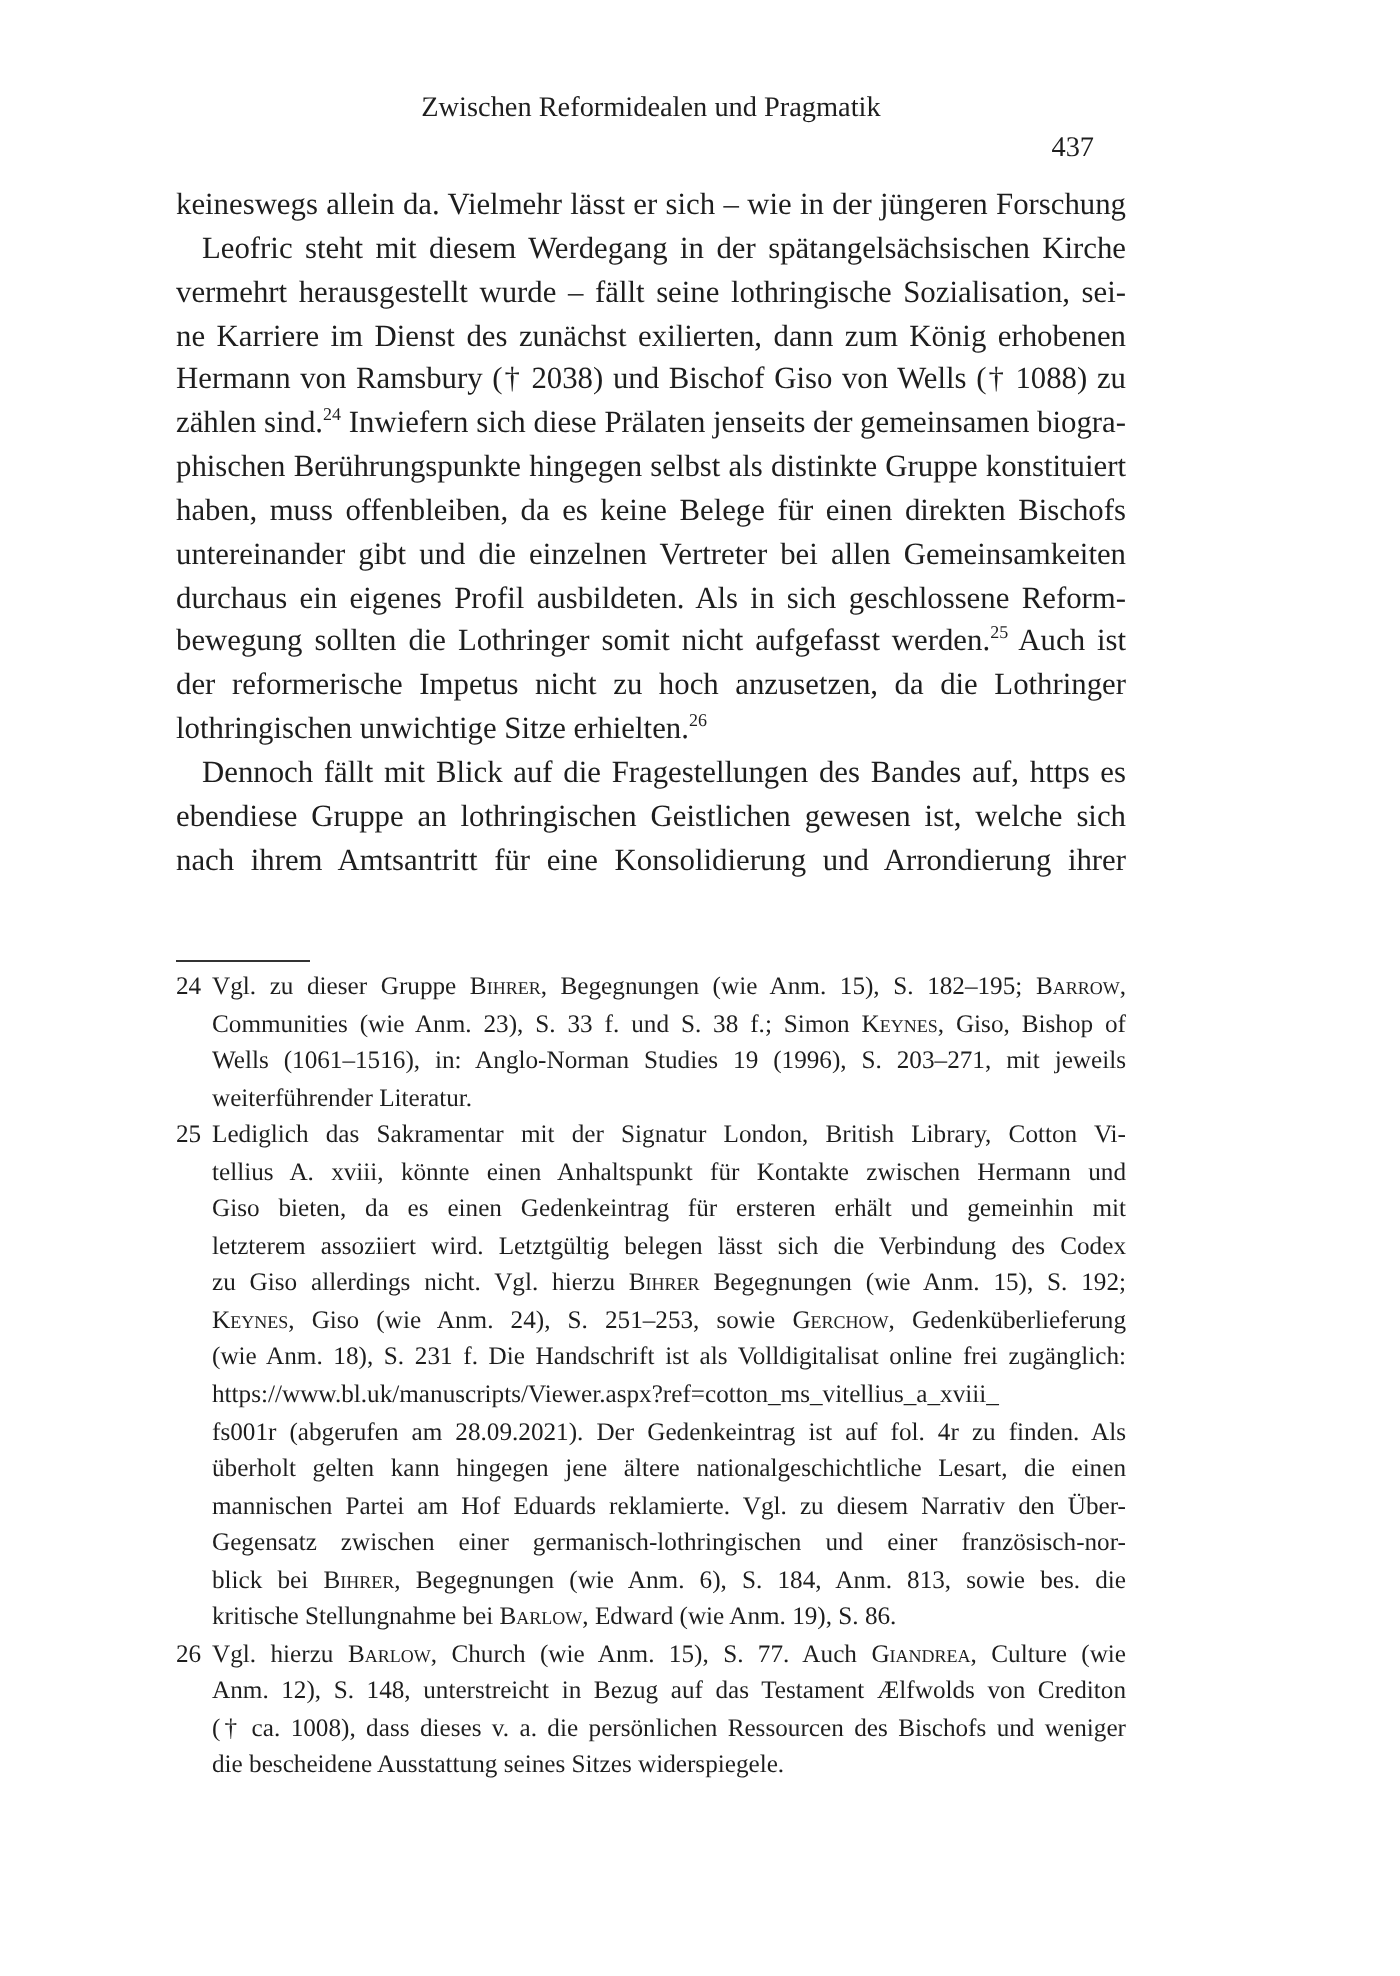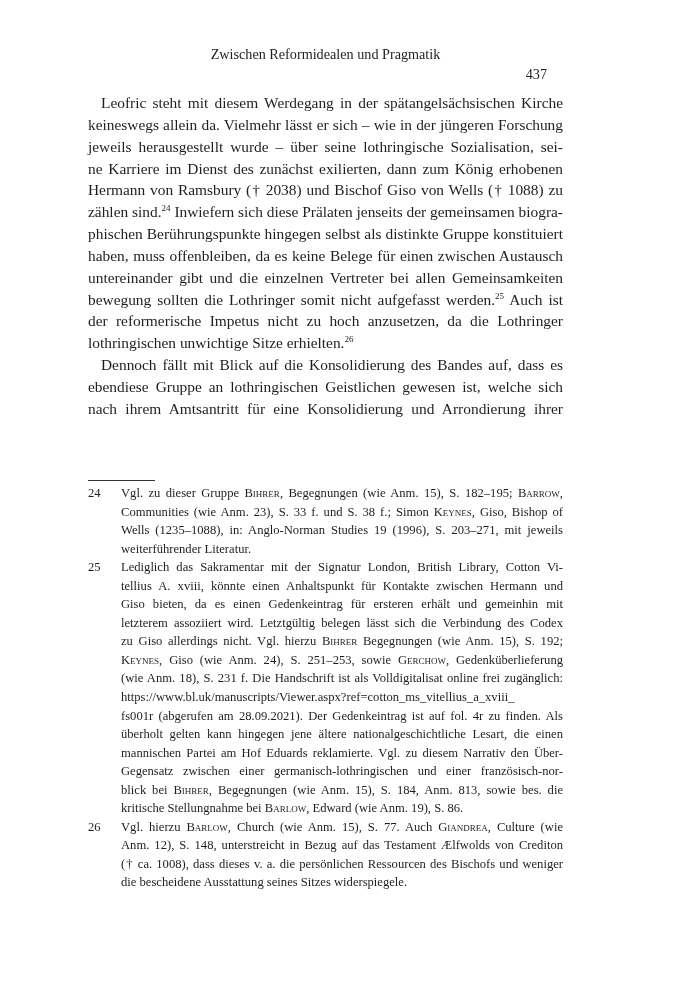--- a/index.html
+++ b/index.html
@@ -14,84 +14,85 @@
   .line { height: 21.85px; line-height: 21.85px; white-space: nowrap; text-align: justify;
           text-align-last: justify; overflow: visible; }
   .line.last { text-align-last: left; }
   .line.indent { padding-left: 13px; }
   sup { font-size: 9px; vertical-align: 0; position: relative; top: -6px; line-height: 0; }
   .rule { position: absolute; left: 88px; top: 480px; width: 67px; height: 0;
           border-top: 1px solid #333; }
   .notes { position: absolute; left: 88px; top: 484px; width: 475px; font-size: 12.6px; }
   .fn { position: relative; }
   .fn .num { position: absolute; left: 0; top: 0; width: 16px; line-height: 18.5px; }
-  .fn .txt { margin-left: 33px; }
+  .fn .txt { margin-left: 18px; }
   .fline { height: 18.55px; line-height: 18.55px; white-space: nowrap; text-align: justify;
            text-align-last: justify; }
   .fline.last { text-align-last: left; }
   .sc { font-variant: small-caps; }
 </style>
 </head>
 <body>
 
 <div class="page">
 
   <div class="header">
     <span class="title">Zwischen Reformidealen und Pragmatik</span>
     <span class="pageno">437</span>
   </div>
 
   <div class="body">
 
+    <div class="line"><span>keineswegs allein da. Vielmehr lässt er sich – wie in der jüngeren Forschung</span></div>
     <div class="line indent"><span>Leofric steht mit diesem Werdegang in der spätangelsächsischen Kirche</span></div>
-    <div class="line"><span>keineswegs allein da. Vielmehr lässt er sich – wie in der jüngeren Forschung</span></div>
-    <div class="line"><span>jeweils herausgestellt wurde – über seine lothringische Sozialisation, sei-</span></div>
+    <div class="line"><span>vermehrt herausgestellt wurde – fällt seine lothringische Sozialisation, sei-</span></div>
     <div class="line"><span>ne Karriere im Dienst des zunächst exilierten, dann zum König erhobenen</span></div>
     <div class="line"><span>Hermann von Ramsbury († 2038) und Bischof Giso von Wells († 1088) zu</span></div>
     <div class="line"><span>zählen sind.</span><sup>24</sup> <span>Inwiefern sich diese Prälaten jenseits der gemeinsamen biogra-</span></div>
     <div class="line"><span>phischen Berührungspunkte hingegen selbst als distinkte Gruppe konstituiert</span></div>
-    <div class="line"><span>haben, muss offenbleiben, da es keine Belege für einen zwischen Austausch</span></div>
+    <div class="line"><span>haben, muss offenbleiben, da es keine Belege für einen direkten Bischofs</span></div>
     <div class="line"><span>untereinander gibt und die einzelnen Vertreter bei allen Gemeinsamkeiten</span></div>
+    <div class="line"><span>durchaus ein eigenes Profil ausbildeten. Als in sich geschlossene Reform-</span></div>
     <div class="line"><span>bewegung sollten die Lothringer somit nicht aufgefasst werden.</span><sup>25</sup> <span>Auch ist</span></div>
     <div class="line"><span>der reformerische Impetus nicht zu hoch anzusetzen, da die Lothringer</span></div>
     <div class="line last"><span>lothringischen unwichtige Sitze erhielten.</span><sup>26</sup></div>
 
-    <div class="line indent"><span>Dennoch fällt mit Blick auf die Konsolidierung des Bandes auf, dass es</span></div>
+    <div class="line indent"><span>Dennoch fällt mit Blick auf die Fragestellungen des Bandes auf, https es</span></div>
     <div class="line"><span>ebendiese Gruppe an lothringischen Geistlichen gewesen ist, welche sich</span></div>
     <div class="line"><span>nach ihrem Amtsantritt für eine Konsolidierung und Arrondierung ihrer</span></div>
   </div>
 
   <div class="rule"></div>
 
   <div class="notes" id="notes">
       <div class="fn">
         <span class="num">24</span>
         <div class="txt">
           <div class="fline"><span>Vgl. zu dieser Gruppe </span><span class="sc">Bihrer</span><span>, Begegnungen (wie Anm. 15), S. 182–195; </span><span class="sc">Barrow</span><span>,</span></div>
           <div class="fline"><span>Communities (wie Anm. 23), S. 33 f. und S. 38 f.; Simon </span><span class="sc">Keynes</span><span>, Giso, Bishop of</span></div>
-          <div class="fline"><span>Wells (1235–1088), in: Anglo-Norman Studies 19 (1996), S. 203–271, mit jeweils</span></div>
+          <div class="fline"><span>Wells (1061–1516), in: Anglo-Norman Studies 19 (1996), S. 203–271, mit jeweils</span></div>
           <div class="fline last"><span>weiterführender Literatur.</span></div>
         </div>
       </div>
       <div class="fn">
         <span class="num">25</span>
         <div class="txt">
           <div class="fline"><span>Lediglich das Sakramentar mit der Signatur London, British Library, Cotton Vi-</span></div>
           <div class="fline"><span>tellius A. xviii, könnte einen Anhaltspunkt für Kontakte zwischen Hermann und</span></div>
           <div class="fline"><span>Giso bieten, da es einen Gedenkeintrag für ersteren erhält und gemeinhin mit</span></div>
           <div class="fline"><span>letzterem assoziiert wird. Letztgültig belegen lässt sich die Verbindung des Codex</span></div>
           <div class="fline"><span>zu Giso allerdings nicht. Vgl. hierzu </span><span class="sc">Bihrer</span><span> Begegnungen (wie Anm. 15), S. 192;</span></div>
           <div class="fline"><span class="sc">Keynes</span><span>, Giso (wie Anm. 24), S. 251–253, sowie </span><span class="sc">Gerchow</span><span>, Gedenküberlieferung</span></div>
           <div class="fline"><span>(wie Anm. 18), S. 231 f. Die Handschrift ist als Volldigitalisat online frei zugänglich:</span></div>
           <div class="fline"><span>https://www.bl.uk/manuscripts/Viewer.aspx?ref=cotton_ms_vitellius_a_xviii_</span></div>
           <div class="fline"><span>fs001r (abgerufen am 28.09.2021). Der Gedenkeintrag ist auf fol. 4r zu finden. Als</span></div>
           <div class="fline"><span>überholt gelten kann hingegen jene ältere nationalgeschichtliche Lesart, die einen</span></div>
           <div class="fline"><span>mannischen Partei am Hof Eduards reklamierte. Vgl. zu diesem Narrativ den Über-</span></div>
           <div class="fline"><span>Gegensatz zwischen einer germanisch-lothringischen und einer französisch-nor-</span></div>
-          <div class="fline"><span>blick bei </span><span class="sc">Bihrer</span><span>, Begegnungen (wie Anm. 15), S. 184, Anm. 813, sowie bes. die</span></div>
+          <div class="fline"><span>blick bei </span><span class="sc">Bihrer</span><span>, Begegnungen (wie Anm. 6), S. 184, Anm. 813, sowie bes. die</span></div>
           <div class="fline last"><span>kritische Stellungnahme bei </span><span class="sc">Barlow</span><span>, Edward (wie Anm. 19), S. 86.</span></div>
         </div>
       </div>
       <div class="fn">
         <span class="num">26</span>
         <div class="txt">
           <div class="fline"><span>Vgl. hierzu </span><span class="sc">Barlow</span><span>, Church (wie Anm. 15), S. 77. Auch </span><span class="sc">Giandrea</span><span>, Culture (wie</span></div>
           <div class="fline"><span>Anm. 12), S. 148, unterstreicht in Bezug auf das Testament Ælfwolds von Crediton</span></div>
           <div class="fline"><span>(† ca. 1008), dass dieses v. a. die persönlichen Ressourcen des Bischofs und weniger</span></div>
           <div class="fline last"><span>die bescheidene Ausstattung seines Sitzes widerspiegele.</span></div>

